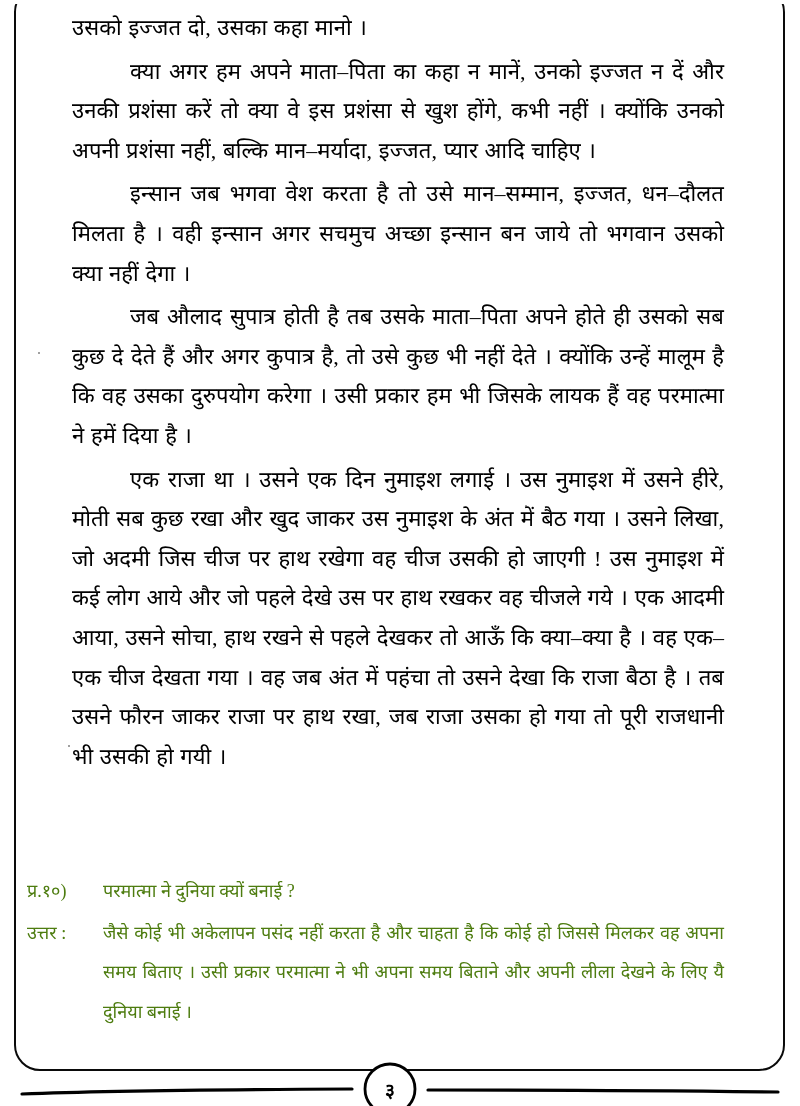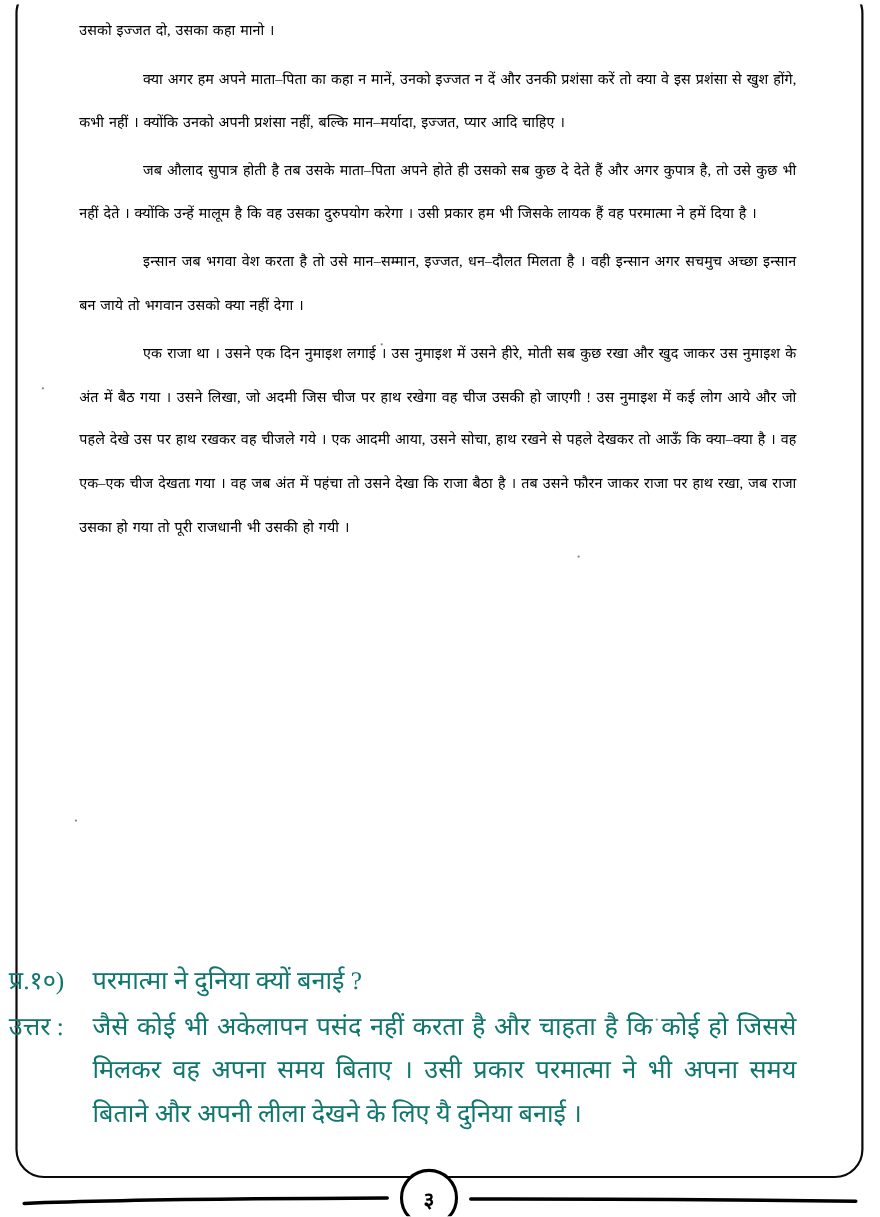--- a/index.html
+++ b/index.html
@@ -43,21 +43,21 @@
     left: 72px;
     top: 8px;
     width: 652px;
   }
 
   .para {
     margin: 0 0 0 0;
     padding: 0;
     text-align: justify;
     text-align-last: left;
-    font-size: 13px;
+    font-size: 22px;
     line-height: 39.6px;
     color: #000000;
     letter-spacing: 0.1px;
     word-spacing: 1px;
     text-indent: 0;
   }
   .para.indent {
     text-indent: 58px;
   }
   .para + .para {
@@ -67,23 +67,24 @@
   
   #qa-block {
     position: absolute;
     left: 8px;
     top: 872px;
     width: 716px;
   }
   .qa-row {
     display: flex;
     align-items: flex-start;
-    font-size: 23px;
+    font-size: 18px;
     line-height: 39.6px;
-    color: #0f766e;
+    color: #4d7c0f;
+    margin-left: 19px;
   }
   .qa-label {
     flex: 0 0 auto;
     white-space: nowrap;
     padding-right: 10px;
     min-width: 66px;
   }
   .qa-text {
     flex: 1 1 auto;
     text-align: justify;
@@ -128,23 +129,23 @@
 <div id="page-frame"></div>
 <div id="frame-top-mask"></div>
 
 <div id="content">
 
   <p class="para">उसको इज्जत दो, उसका कहा मानो ।</p>
 
   <p class="para indent">क्या अगर हम अपने माता–पिता का कहा न मानें, उनको इज्जत न दें और उनकी प्रशंसा करें तो क्या वे इस प्रशंसा से खुश होंगे, कभी नहीं । क्योंकि उनको अपनी प्रशंसा नहीं, बल्कि मान–मर्यादा, इज्जत, प्यार आदि चाहिए ।</p>
 
 
+  <p class="para indent">इन्सान जब भगवा वेश करता है तो उसे मान–सम्मान, इज्जत, धन–दौलत मिलता है । वही इन्सान अगर सचमुच अच्छा इन्सान बन जाये तो भगवान उसको क्या नहीं देगा ।</p>
+
   <p class="para indent">जब औलाद सुपात्र होती है तब उसके माता–पिता अपने होते ही उसको सब कुछ दे देते हैं और अगर कुपात्र है, तो उसे कुछ भी नहीं देते । क्योंकि उन्हें मालूम है कि वह उसका दुरुपयोग करेगा । उसी प्रकार हम भी जिसके लायक हैं वह परमात्मा ने हमें दिया है ।</p>
-
-  <p class="para indent">इन्सान जब भगवा वेश करता है तो उसे मान–सम्मान, इज्जत, धन–दौलत मिलता है । वही इन्सान अगर सचमुच अच्छा इन्सान बन जाये तो भगवान उसको क्या नहीं देगा ।</p>
 
   <p class="para indent">एक राजा था । उसने एक दिन नुमाइश लगाई । उस नुमाइश में उसने हीरे, मोती सब कुछ रखा और खुद जाकर उस नुमाइश के अंत में बैठ गया । उसने लिखा, जो अदमी जिस चीज पर हाथ रखेगा वह चीज उसकी हो जाएगी ! उस नुमाइश में कई लोग आये और जो पहले देखे उस पर हाथ रखकर वह चीजले गये । एक आदमी आया, उसने सोचा, हाथ रखने से पहले देखकर तो आऊँ कि क्या–क्या है । वह एक–एक चीज देखता गया । वह जब अंत में पहंचा तो उसने देखा कि राजा बैठा है । तब उसने फौरन जाकर राजा पर हाथ रखा, जब राजा उसका हो गया तो पूरी राजधानी भी उसकी हो गयी ।</p>
 
 
 </div>
 
 <div id="qa-block">
 
   <div class="qa-row" id="question-row">
     <span class="qa-label">प्र.१०)</span>

